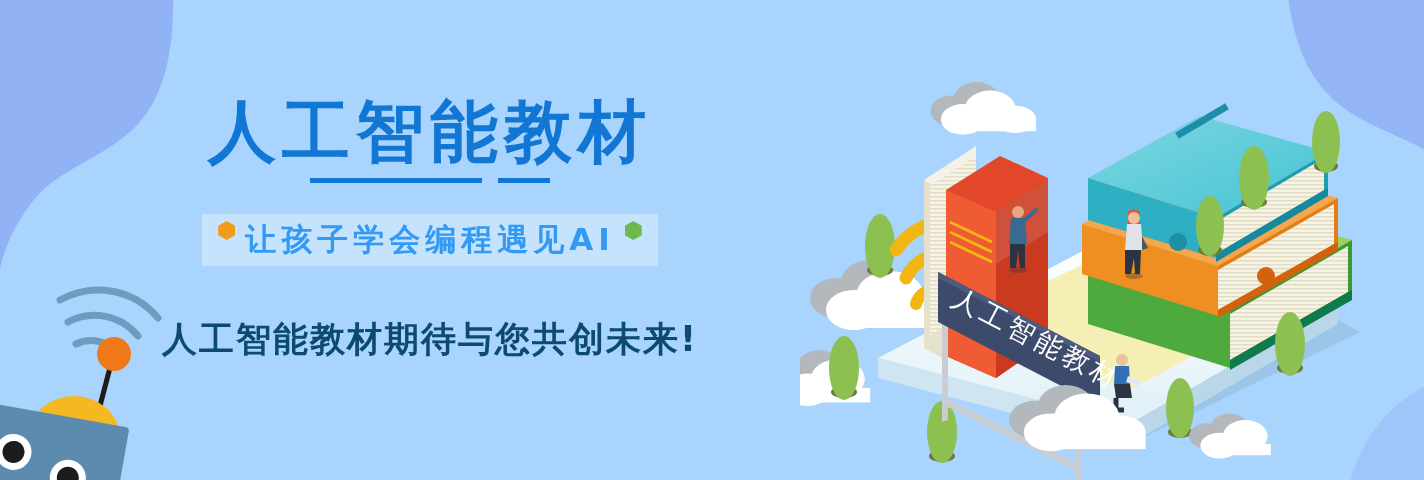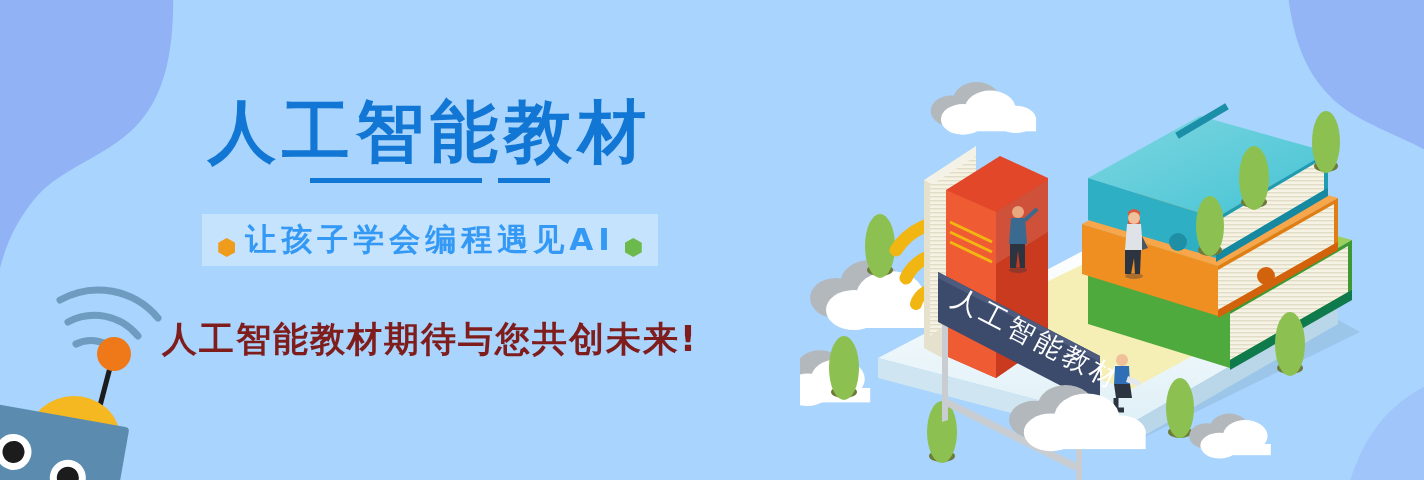--- a/index.html
+++ b/index.html
@@ -32,40 +32,40 @@
     display:flex;justify-content:center;align-items:center;gap:16px;
   }
   .divider .d-long{width:172px;height:5px;background:#1277d4;}
   .divider .d-short{width:52px;height:5px;background:#1277d4;}
 
   .subtitle-wrap{
     position:absolute;top:214px;left:0;right:0;
     display:flex;justify-content:center;
   }
   .subtitle{
-    display:flex;align-items:flex-end;gap:10px;
+    display:flex;align-items:flex-start;gap:10px;
     background:#c6e3fd;
     padding:7px 16px 9px 16px;
   }
   .hexdot{
     width:17px;height:19px;flex:0 0 auto;
     clip-path:polygon(50% 0%,100% 25%,100% 75%,50% 100%,0% 75%,0% 25%);
   }
   .hexdot.orange{background:#ef9b1b;}
   .hexdot.green{background:#6cba4b;}
   .subtitle-text{
     font-size:31px;line-height:36px;font-weight:700;
     letter-spacing:5px;color:#3399f5;white-space:nowrap;
   }
 
   .tagline{
     position:absolute;top:318px;left:0;right:0;
     text-align:center;
     font-size:35px;line-height:42px;font-weight:700;
-    letter-spacing:2px;color:#7f1d1d;white-space:nowrap;
+    letter-spacing:2px;color:#0c4a6e;white-space:nowrap;
   }
 
   
   .robot{position:absolute;left:-10px;top:238px;width:230px;height:250px;}
 
   
   .illus{position:absolute;left:800px;top:60px;width:624px;height:420px;}
 </style>
 </head>
 <body>

